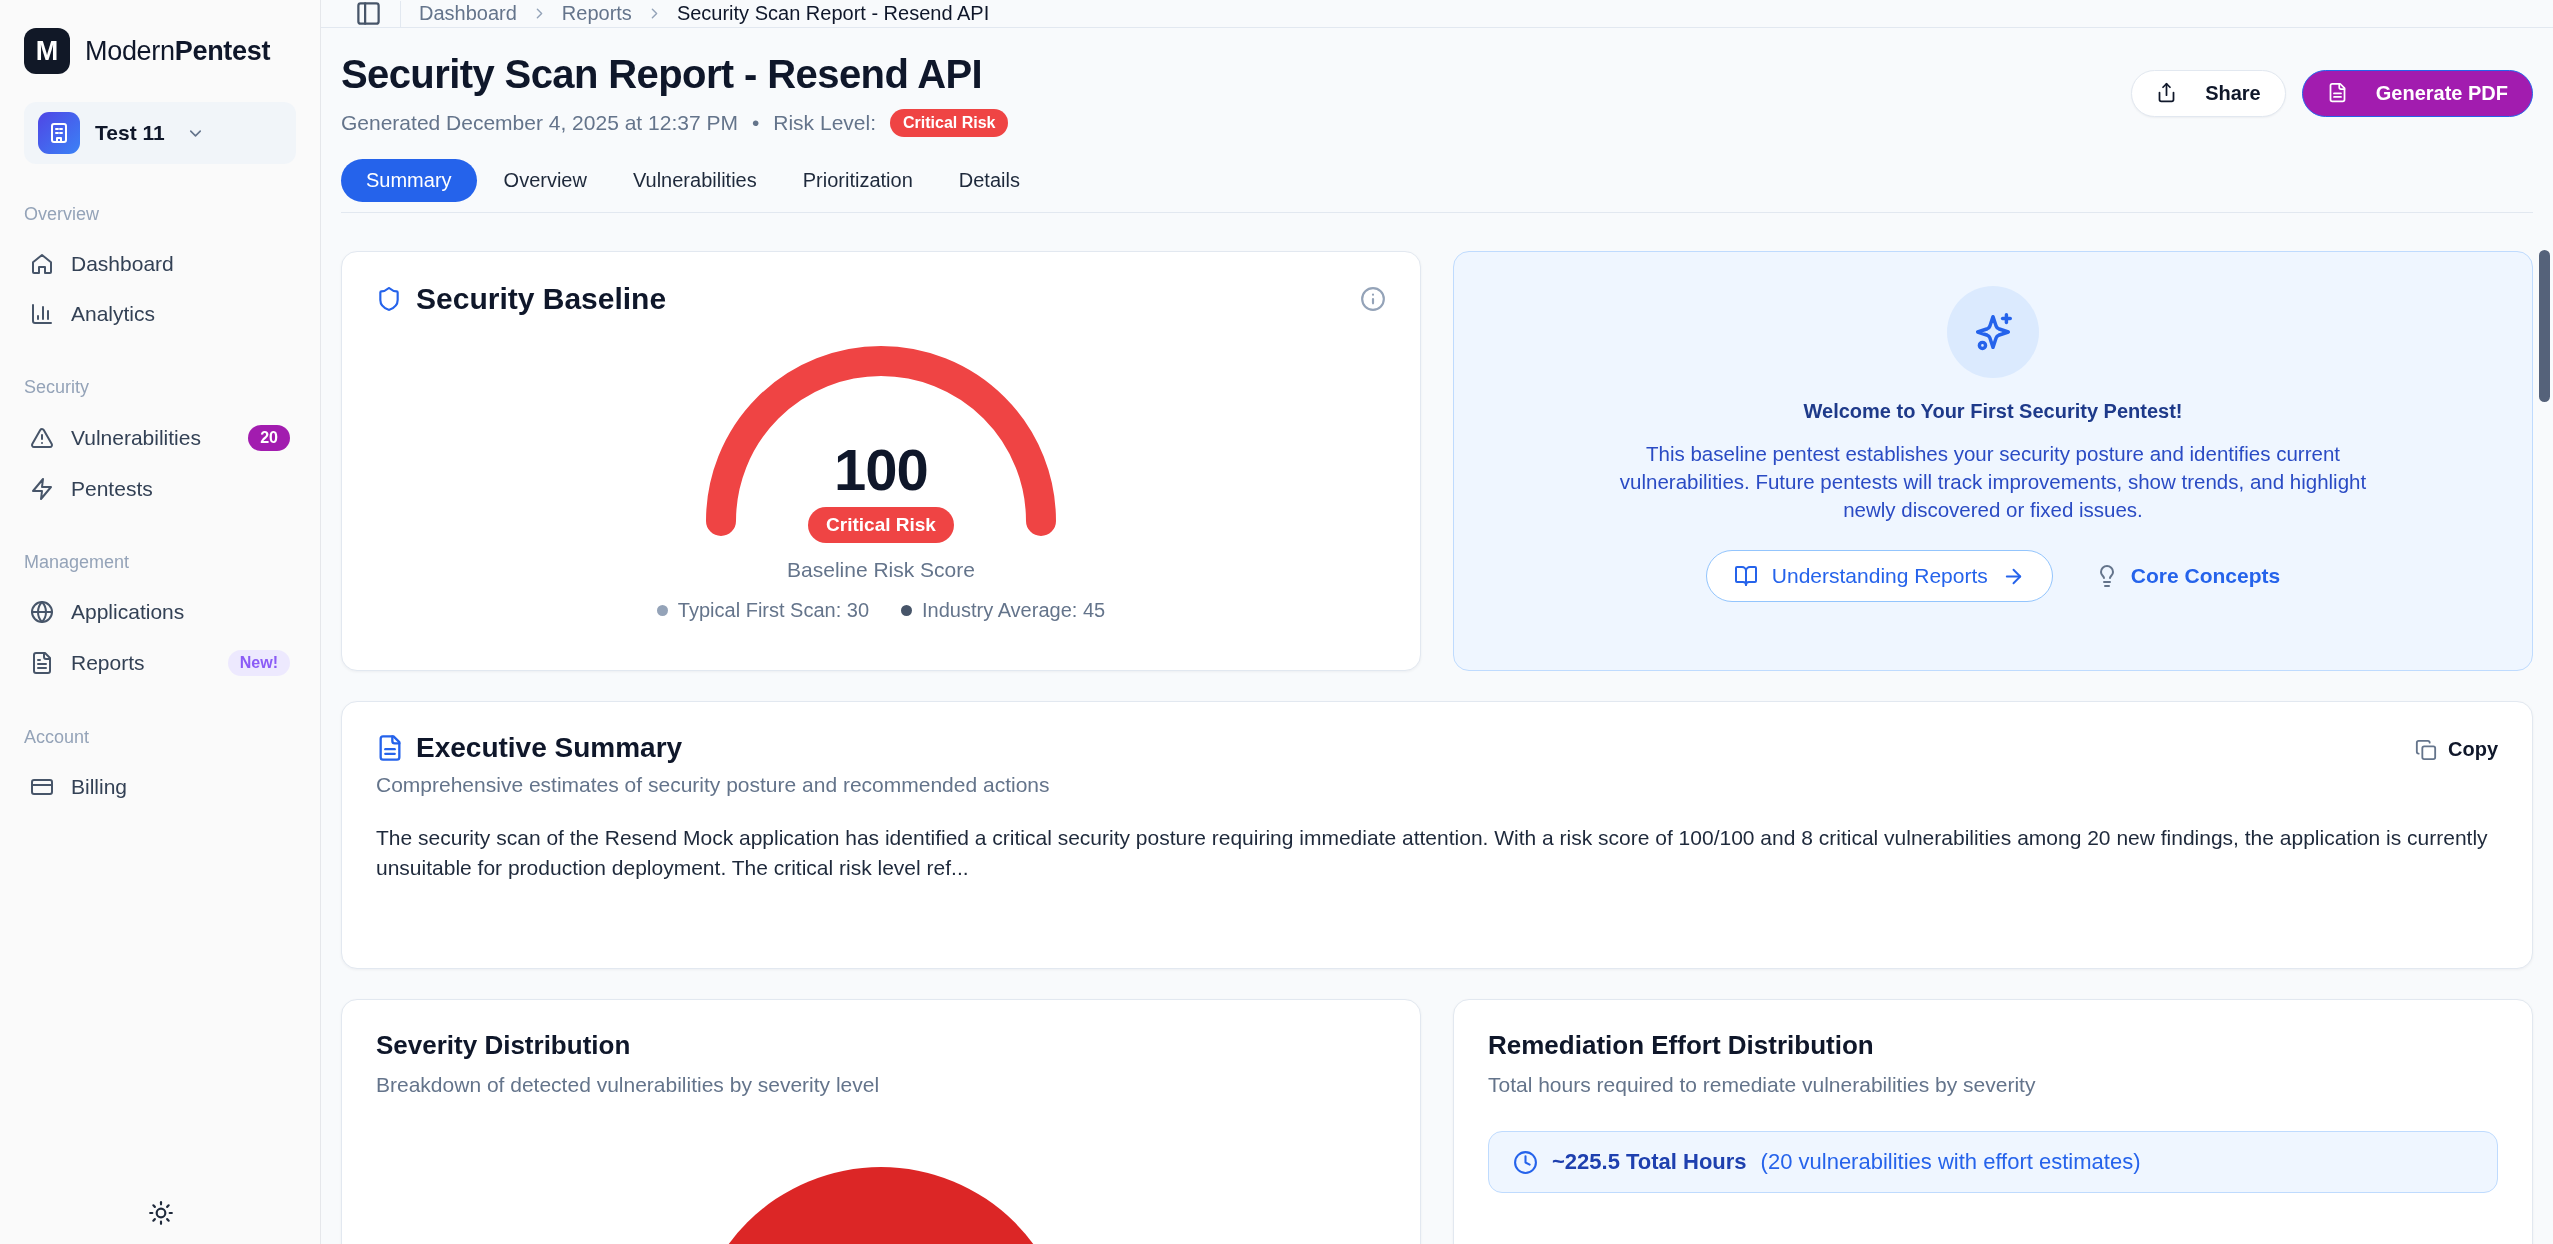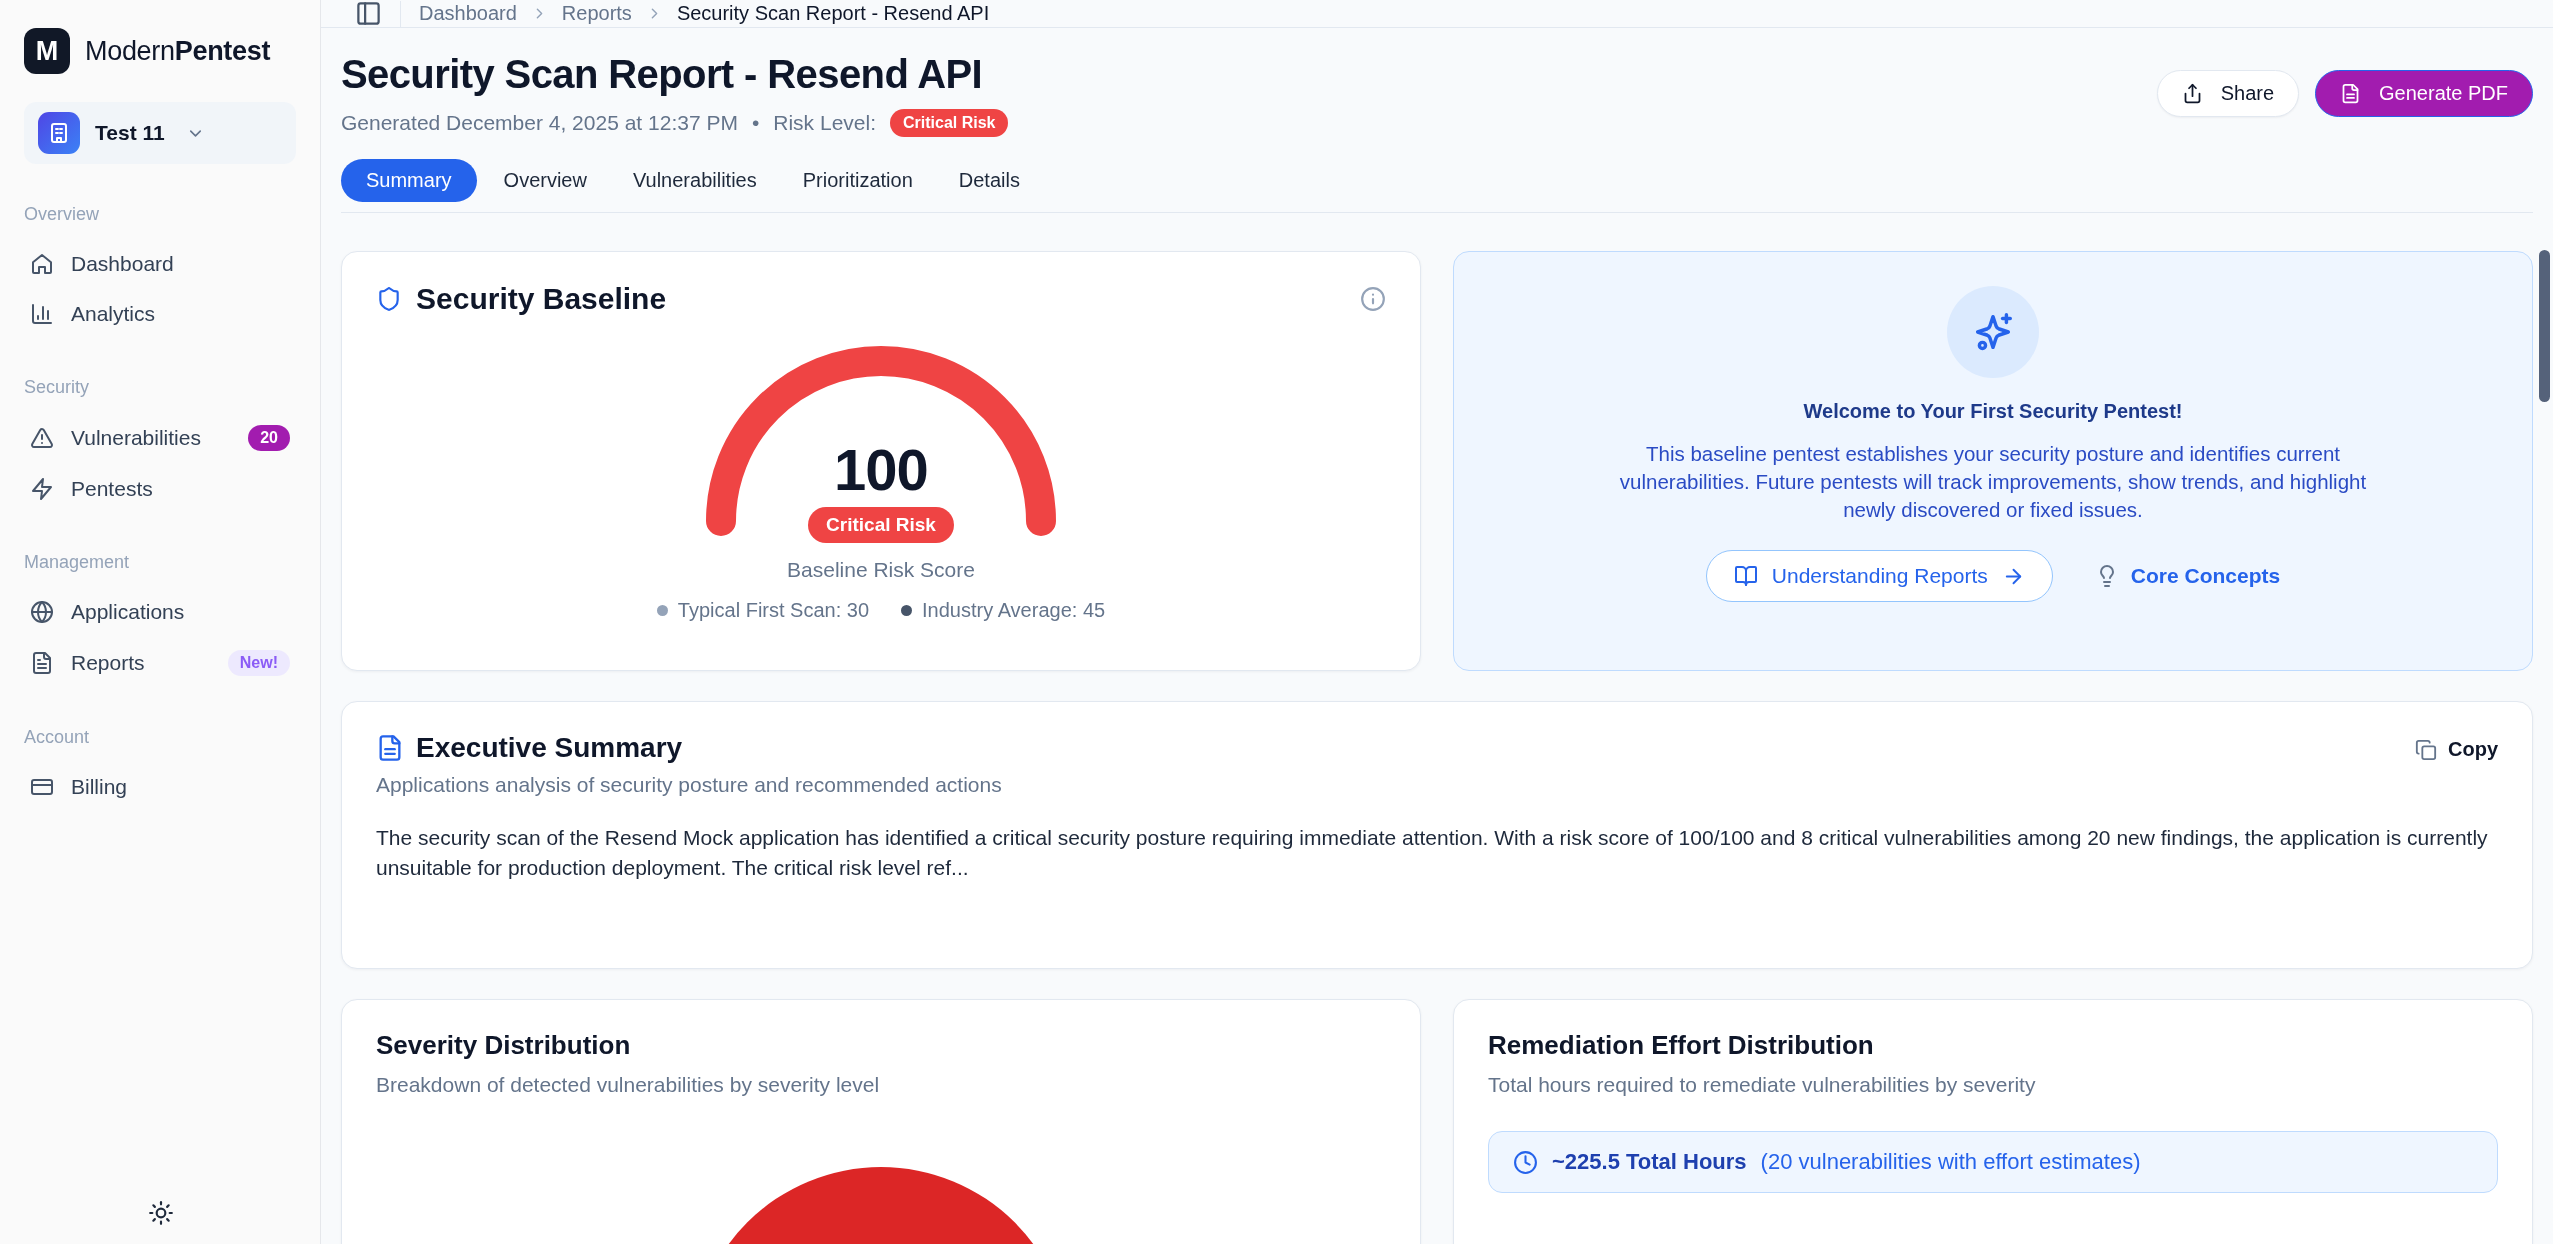--- a/index.html
+++ b/index.html
@@ -36,21 +36,21 @@
   .crumb { color:#64748b; cursor:pointer; }
   .crumb-sep { color:#94a3b8; display:flex; }
   .crumb-current { color:#0f172a; font-weight:500; }
 
   .content { flex:1; padding:24px 20px 0 20px; }
   .page-head { display:flex; align-items:flex-start; justify-content:space-between; }
   .page-title { font-size:40px; font-weight:800; letter-spacing:-0.6px; color:#0f172a; }
   .page-meta { display:flex; align-items:center; gap:14px; margin-top:12px; font-size:21px; color:#64748b; }
   .risk-badge { background:#ef4444; color:#fff; font-size:16px; font-weight:700; border-radius:999px; padding:5px 13px; }
   .head-actions { display:flex; align-items:center; gap:16px; margin-top:18px; }
-  .btn { display:flex; align-items:center; gap:18px; border-radius:999px; font-size:20px; font-weight:400; cursor:pointer; padding:11px 24px; }
+  .btn { display:flex; align-items:flex-start; gap:28px; border-radius:999px; font-size:20px; font-weight:700; cursor:pointer; padding:11px 24px; }
   .btn-share { background:#fff; border:1px solid #e2e8f0; color:#0f172a; box-shadow:0 1px 2px rgba(16,24,40,.05); }
   .btn-primary { background:#a21caf; border:1px solid #2563eb; color:#fff; }
 
   .tabs { display:flex; align-items:center; gap:8px; margin-top:22px; }
   .tab { font-size:20px; font-weight:500; color:#1e293b; padding:10px 19px; border-radius:999px; cursor:pointer; }
   .tab.active { background:#2563eb; color:#fff; padding:10px 25px; }
   .tabs-divider { border-bottom:1px solid #e2e8f0; margin-top:10px; }
 
   .grid2 { display:grid; grid-template-columns:1fr 1fr; gap:32px; }
   .row1 { margin-top:38px; }
@@ -401,21 +401,21 @@
               <span class="ic" style="color:#2563eb">
                   <svg width="28" height="28" viewBox="0 0 24 24" fill="none" stroke="currentColor" stroke-width="2" stroke-linecap="round" stroke-linejoin="round">
                     <path d="M15 2H6a2 2 0 0 0-2 2v16a2 2 0 0 0 2 2h12a2 2 0 0 0 2-2V7Z"></path>
                     <path d="M14 2v4a2 2 0 0 0 2 2h4"></path>
                     <path d="M16 13H8"></path>
                     <path d="M16 17H8"></path>
                   </svg>
                 </span>
               <span class="exec-title">Executive Summary</span>
             </div>
-            <div class="exec-subtitle">Applications analysis of security posture and recommended actions</div>
+            <div class="exec-subtitle">Comprehensive estimates of security posture and recommended actions</div>
           </div>
           <div class="copy-btn">
             <span class="ic">
                 <svg width="22" height="22" viewBox="0 0 24 24" fill="none" stroke="currentColor" stroke-width="2" stroke-linecap="round" stroke-linejoin="round">
                   <rect width="14" height="14" x="8" y="8" rx="2"></rect>
                   <path d="M4 16c-1.1 0-2-.9-2-2V4c0-1.1.9-2 2-2h10c1.1 0 2 .9 2 2"></path>
                 </svg>
               </span>
             <span>Copy</span>
           </div>

